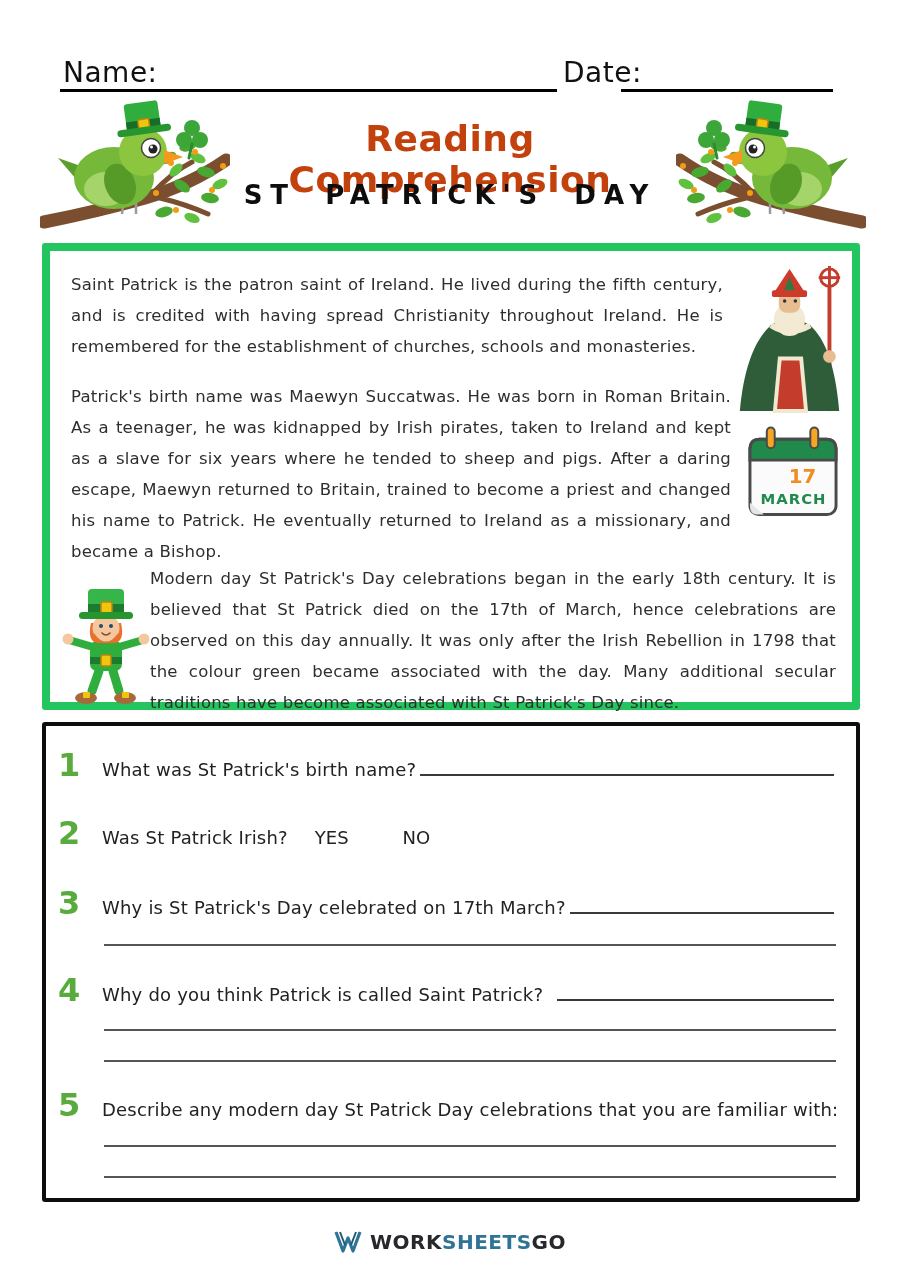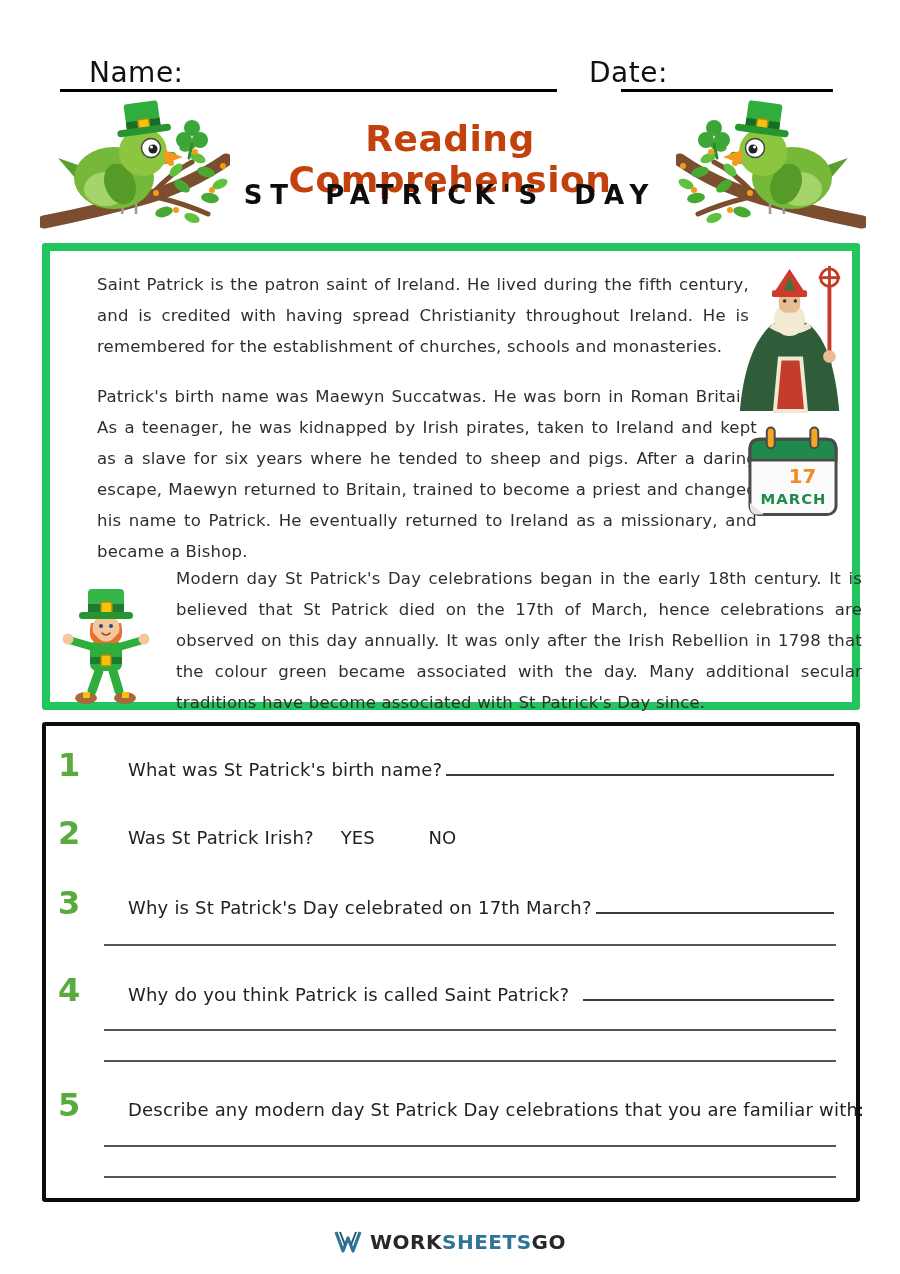--- a/index.html
+++ b/index.html
@@ -2,21 +2,21 @@
 <html><head>
 <meta charset="utf-8">
 <style>
   * { margin:0; padding:0; box-sizing:border-box; }
   html,body { background:#ffffff; }
   .page {
     position:relative; width:900px; height:1274px; background:#fff;
     font-family:"DejaVu Sans", sans-serif; color:#222; overflow:hidden;
   }
   
-  .hand { font-family:"DejaVu Sans", sans-serif;margin-left:26px; }
+  .hand { font-family:"DejaVu Sans", sans-serif; }
   .field-label { position:absolute; font-size:28px; color:#111; letter-spacing:0.5px; }
   .write-line { position:absolute; border-bottom:3px solid #000; height:0; }
   
   .title {
     position:absolute; top:118px; left:230px; width:440px; text-align:center;
     font-size:36px; font-weight:800; color:#c2410c; letter-spacing:0.5px;
   }
   .subtitle {
     position:absolute; top:180px; left:210px; width:480px; text-align:center;
     font-size:26px; font-weight:800; color:#0d0d0d; letter-spacing:8px; word-spacing:12px;

